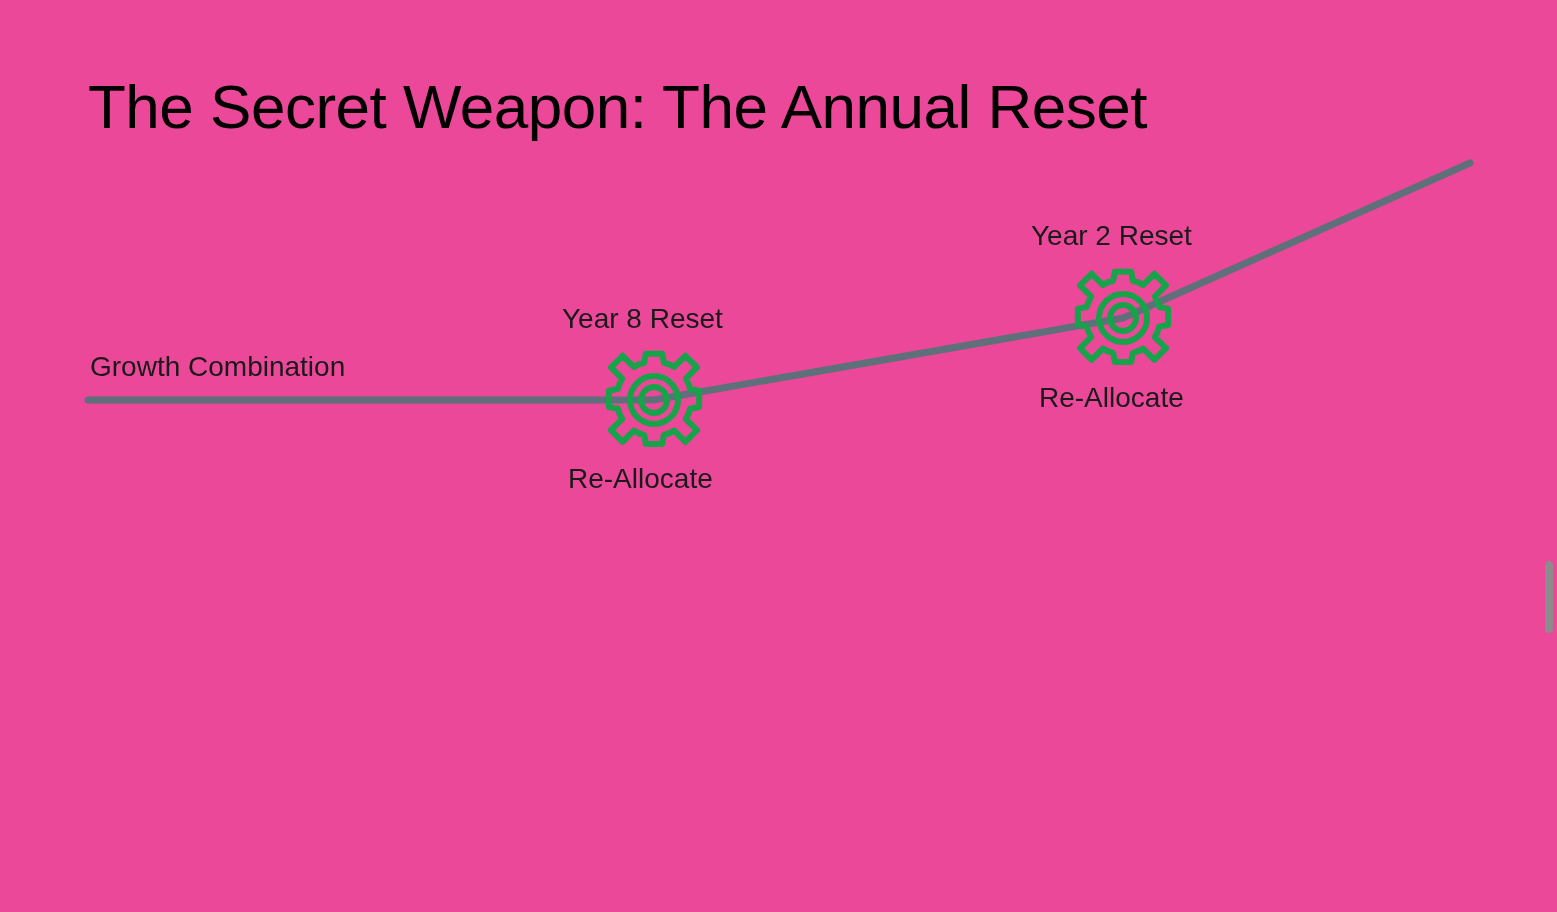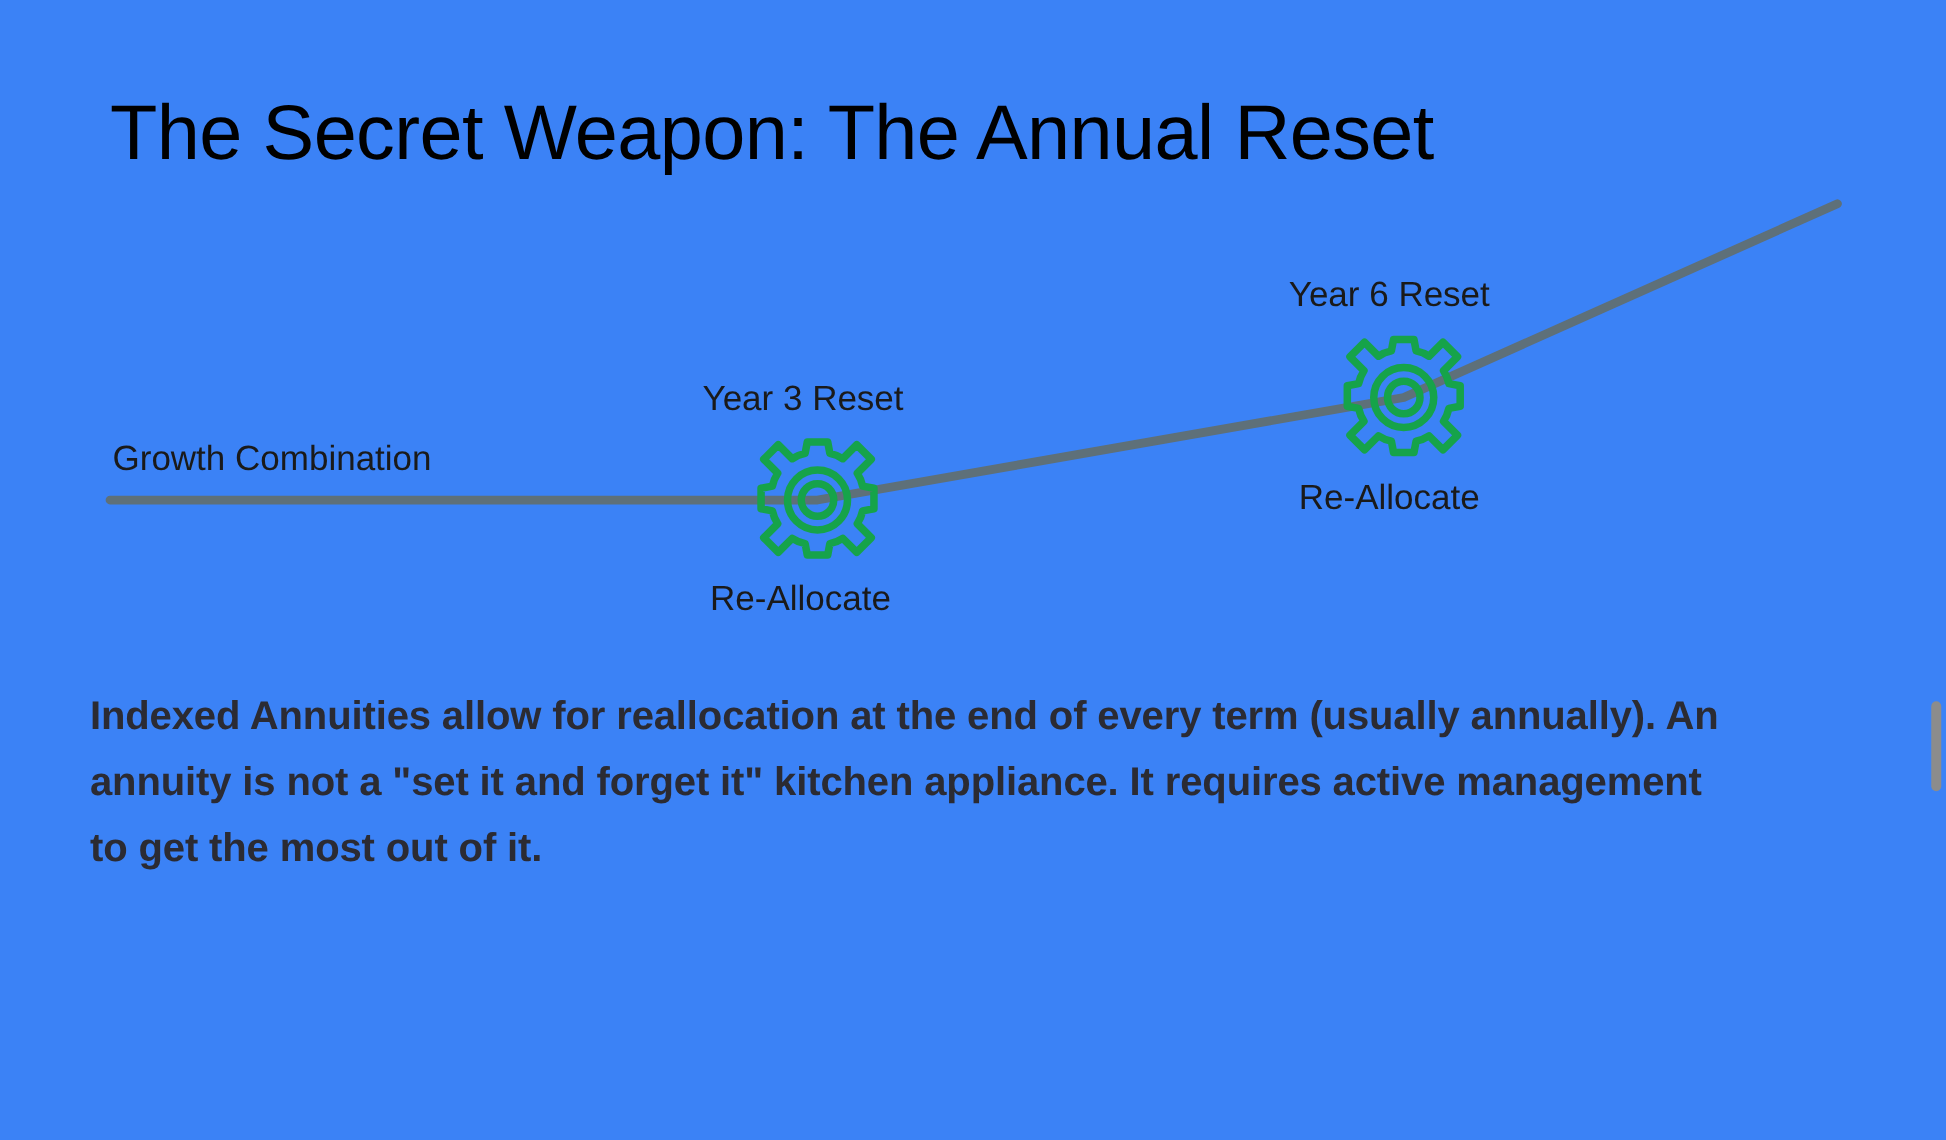--- a/index.html
+++ b/index.html
@@ -11,21 +11,21 @@
   }
   body {
     font-family: "Liberation Sans", sans-serif;
     -webkit-font-smoothing: antialiased;
   }
 
   #page {
     position: relative;
     width: 1557px;
     height: 912px;
-    background: #3b82f6;
+    background: #ec4899;
     overflow: hidden;
   }
 
   
   .slide-title {
     position: absolute;
     left: 88px;
     top: 76px;
     font-size: 62px;
     font-weight: 400;
@@ -135,30 +135,29 @@
                  L -50,45 L -37,32 A 35,35 0 0 1 -42,20 L -52.5,18
                  L -52.5,-1 L -42,-3 A 35,35 0 0 1 -37,-15 L -50,-28
                  L -36.5,-41.5 L -23.5,-28.5 A 35,35 0 0 1 -11.5,-33.5 Z" transform="translate(0,-8.5) scale(0.86)"></path>
         <circle cx="0" cy="0" r="24" fill="none" stroke="#16a34a" stroke-width="6"></circle>
         <circle cx="0" cy="0" r="13" fill="none" stroke="#16a34a" stroke-width="6"></circle>
       </g>
     </svg>
 
     <div class="diagram-label label-growth">Growth Combination</div>
 
-    <div class="diagram-label label-y1-reset">Year 3 Reset</div>
+    <div class="diagram-label label-y1-reset">Year 8 Reset</div>
 
     <div class="diagram-label label-y1-alloc">Re-Allocate</div>
 
-    <div class="diagram-label label-y2-reset">Year 6 Reset</div>
+    <div class="diagram-label label-y2-reset">Year 2 Reset</div>
 
     <div class="diagram-label label-y2-alloc">Re-Allocate</div>
   </div>
 
   <div class="body-copy">
-    <p>Indexed Annuities allow for reallocation at the end of every term (usually annually). An annuity is not a "set it and forget it" kitchen appliance. It requires active management to get the most out of it.</p>
   </div>
 
   <div class="scroll-track">
     <div class="scroll-thumb"></div>
   </div>
 
 </div>
 
 </body></html>

